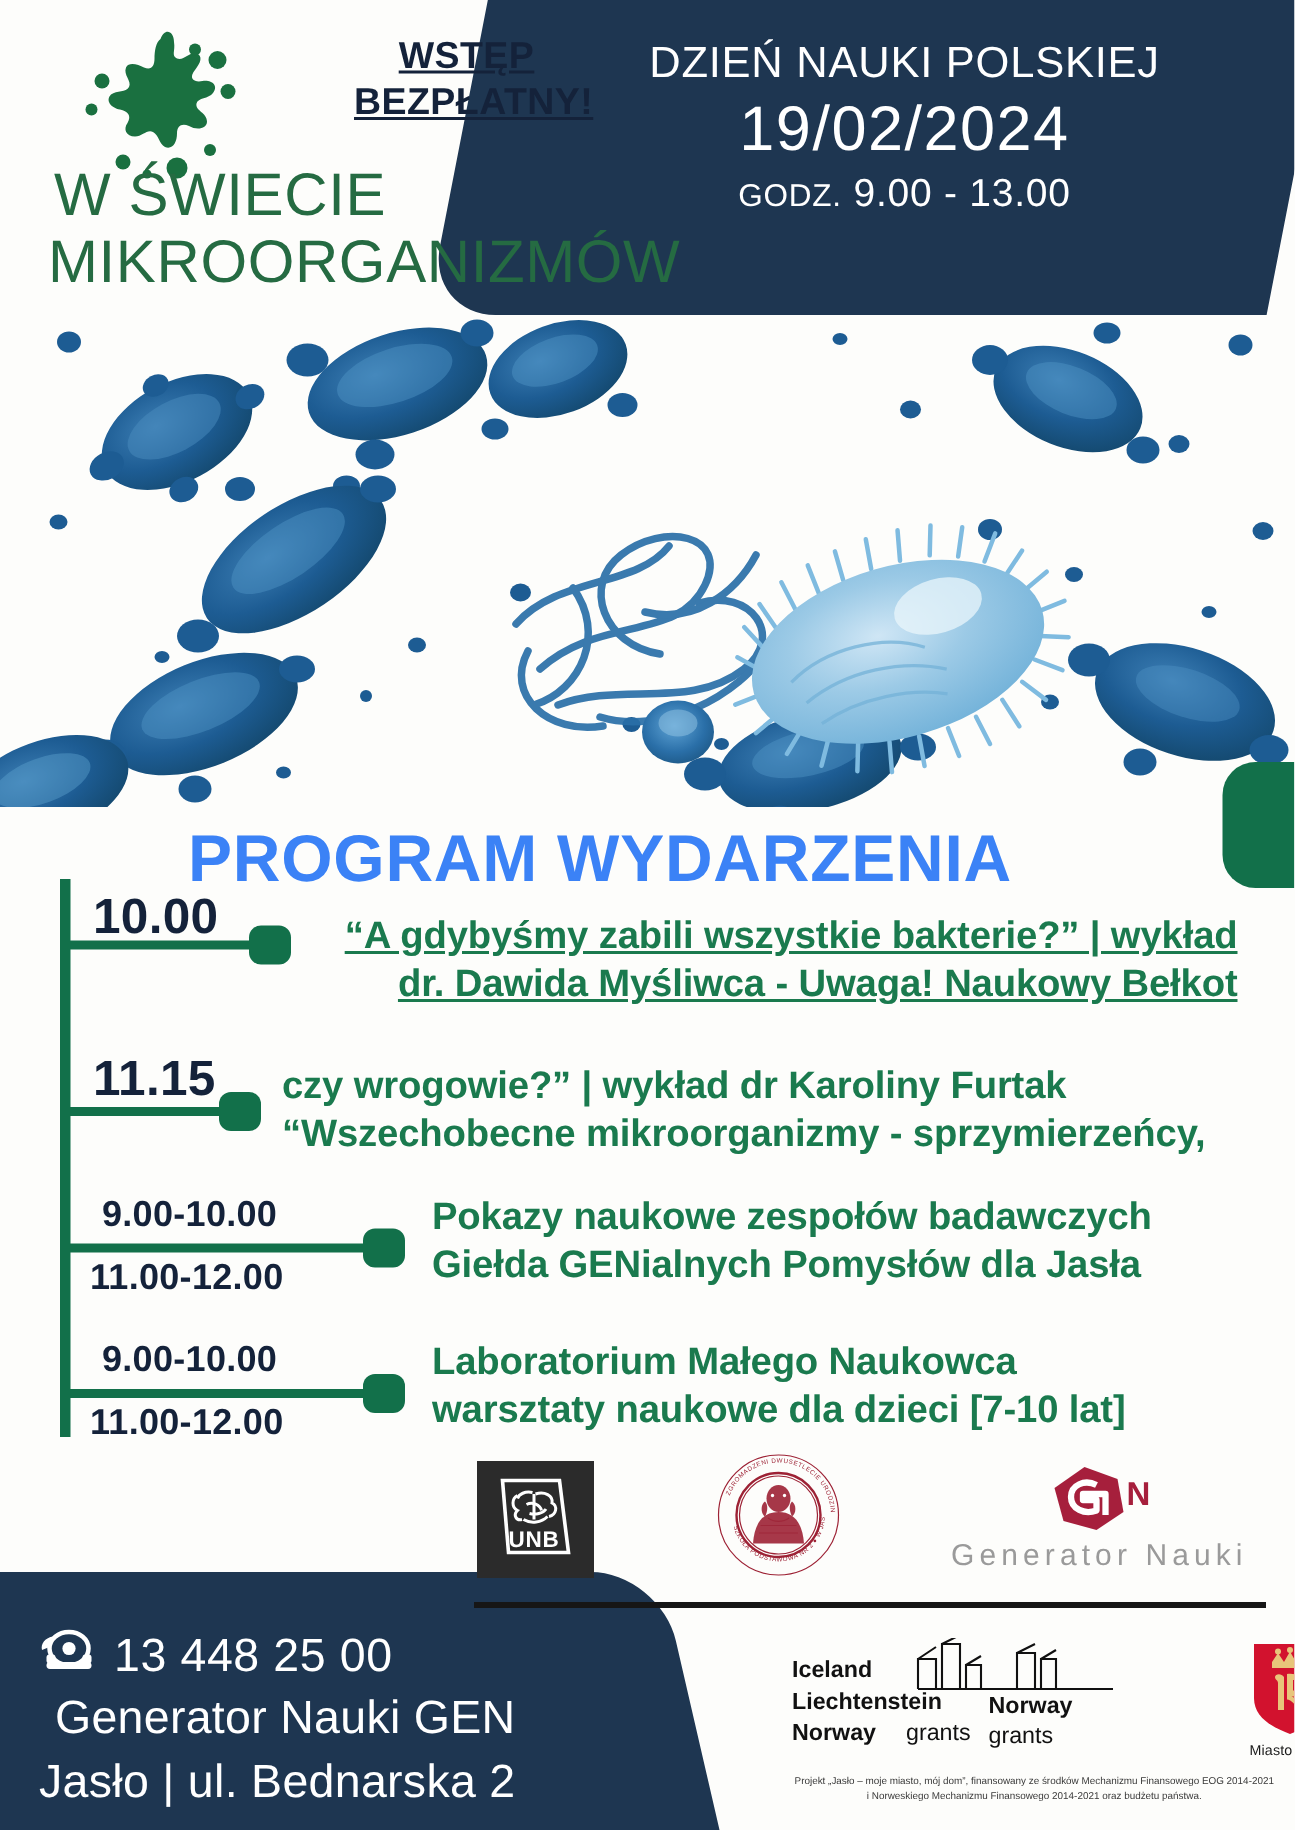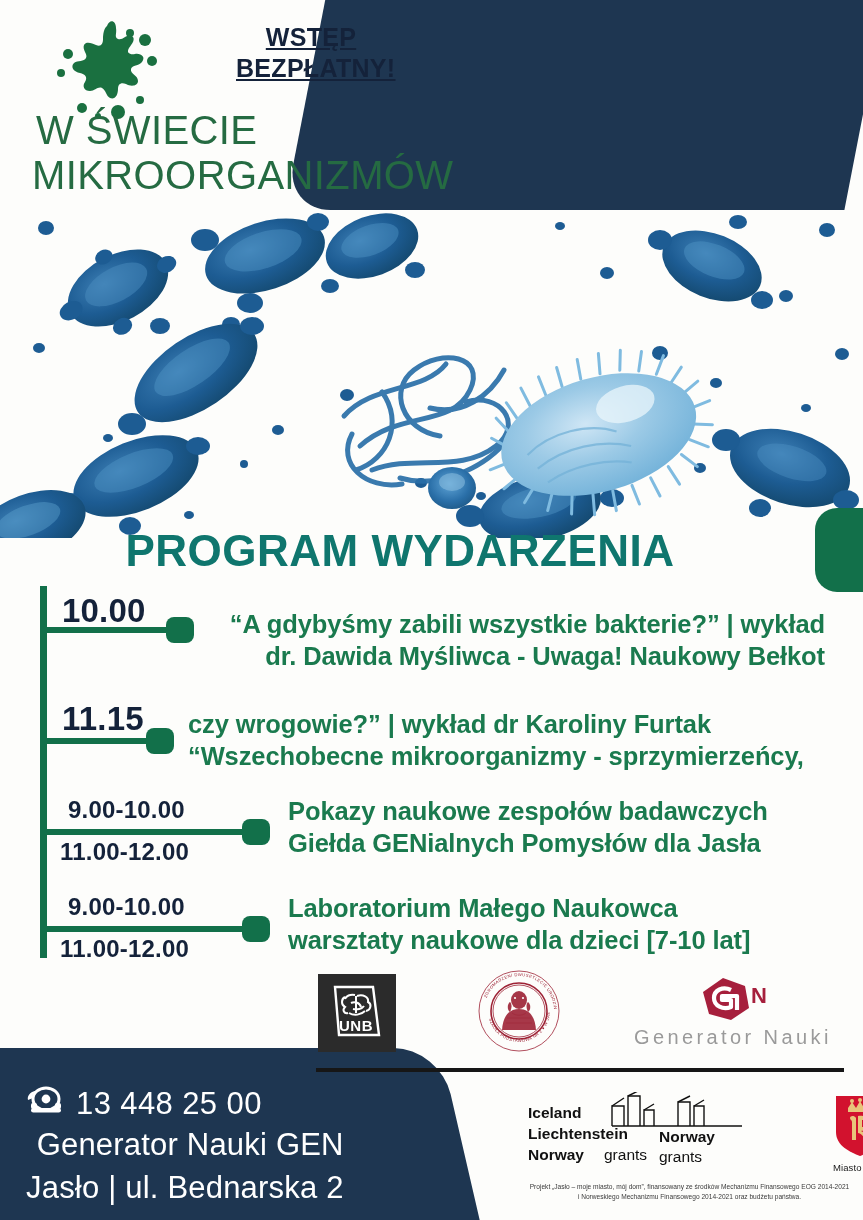--- a/index.html
+++ b/index.html
@@ -128,25 +128,25 @@
     height: 84px;
     background: #12704a;
     border-radius: 22px 0 0 22px;
     z-index: 4;
   }
 
   
   .program-title {
     position: absolute;
     left: 0;
-    top: 526px;
+    top: 548px;
     width: 800px;
     text-align: center;
     z-index: 6;
-    color: #0f766e;
+    color: #3b82f6;
     font-size: 44px;
     font-weight: bold;
     letter-spacing: 0.5px;
   }
 
   .timeline {
     position: absolute;
     left: 40px;
     top: 586px;
     width: 800px;
@@ -185,21 +185,21 @@
   }
   .time.small { font-size: 24px; }
   .desc {
     position: absolute;
     color: #1a7a4e;
     font-weight: bold;
     font-size: 25.5px;
     line-height: 1.26;
     letter-spacing: -0.1px;
   }
-  .desc.r1 { text-align: right; }
+  .desc.r1 { text-align: right; text-decoration: underline; }
 
   
   .logo-row {
     position: absolute;
     left: 300px;
     top: 965px;
     width: 545px;
     height: 95px;
     z-index: 6;
     display: flex;
@@ -471,20 +471,28 @@
           </g>
         </g>
 
         <ellipse cx="452" cy="310" rx="24" ry="21" fill="url(#bgrad2)"></ellipse>
         <ellipse cx="452" cy="304" rx="13" ry="9" fill="#8cc0e0" opacity="0.55"></ellipse>
       </g>
     </svg>
   </div>
 
   <div class="navy-header"></div>
+  <div class="navy-header-inner">
+    <div class="dnp-title">DZIEŃ NAUKI POLSKIEJ</div>
+    <div class="dnp-date">19/02/2024</div>
+    <div class="dnp-hours">
+      <span class="godz">GODZ.</span>
+      <span>9.00 - 13.00</span>
+    </div>
+  </div>
 
   <div class="splat-logo">
     <svg width="112" height="104" viewBox="0 0 112 104" xmlns="http://www.w3.org/2000/svg">
       <path fill="#1a7040" d="M55 10c3-8 9-5 9 2 1 6-2 9 2 11 5 2 9-6 14-3 4 3 0 8-3 12-3 5 1 7 6 6 6-1 11 3 7 8-3 4-10 3-11 7-1 5 7 6 7 12 0 5-7 6-12 3-5-2-8 0-8 5 0 6-3 11-8 9-4-2-4-8-8-10-4-2-7 3-12 3-6 0-8-5-5-9 3-5 0-8-5-9-6-1-10-6-6-10 4-3 10-1 12-5 2-4-4-8-2-13 2-4 8-2 12 0 5 2 7-1 7-6 0-5 1-11 4-13z"></path>
       <circle cx="93" cy="24" r="6" fill="#1a7040"></circle>
       <circle cx="100" cy="45" r="5" fill="#1a7040"></circle>
       <circle cx="78" cy="17" r="4" fill="#1a7040"></circle>
       <circle cx="16" cy="38" r="5" fill="#1a7040"></circle>
       <circle cx="9" cy="57" r="4" fill="#1a7040"></circle>
       <circle cx="30" cy="92" r="5" fill="#1a7040"></circle>

